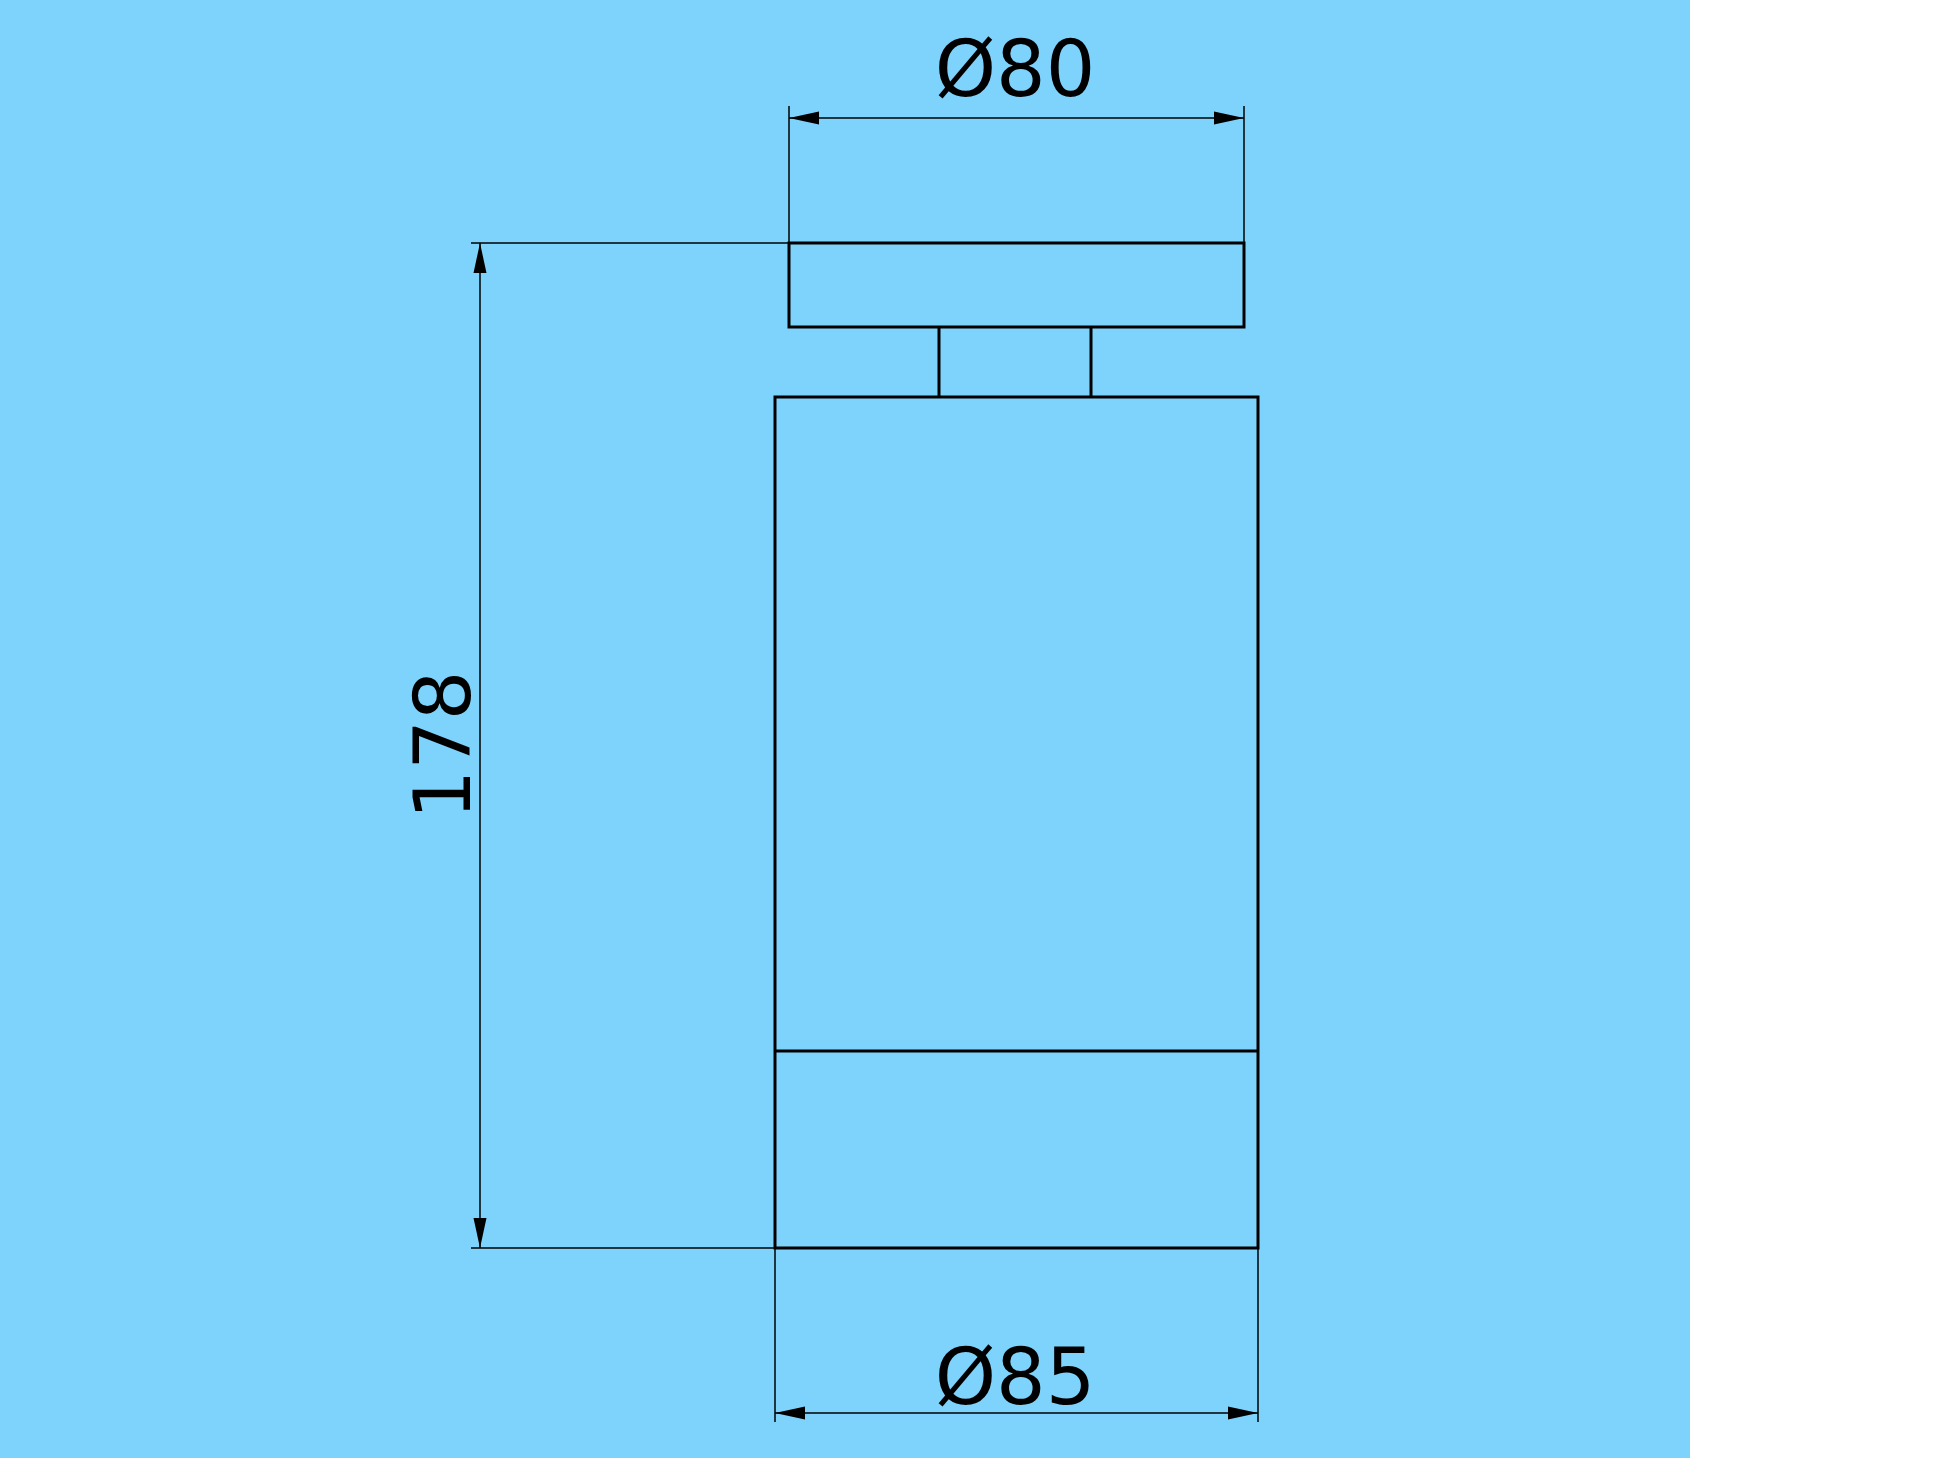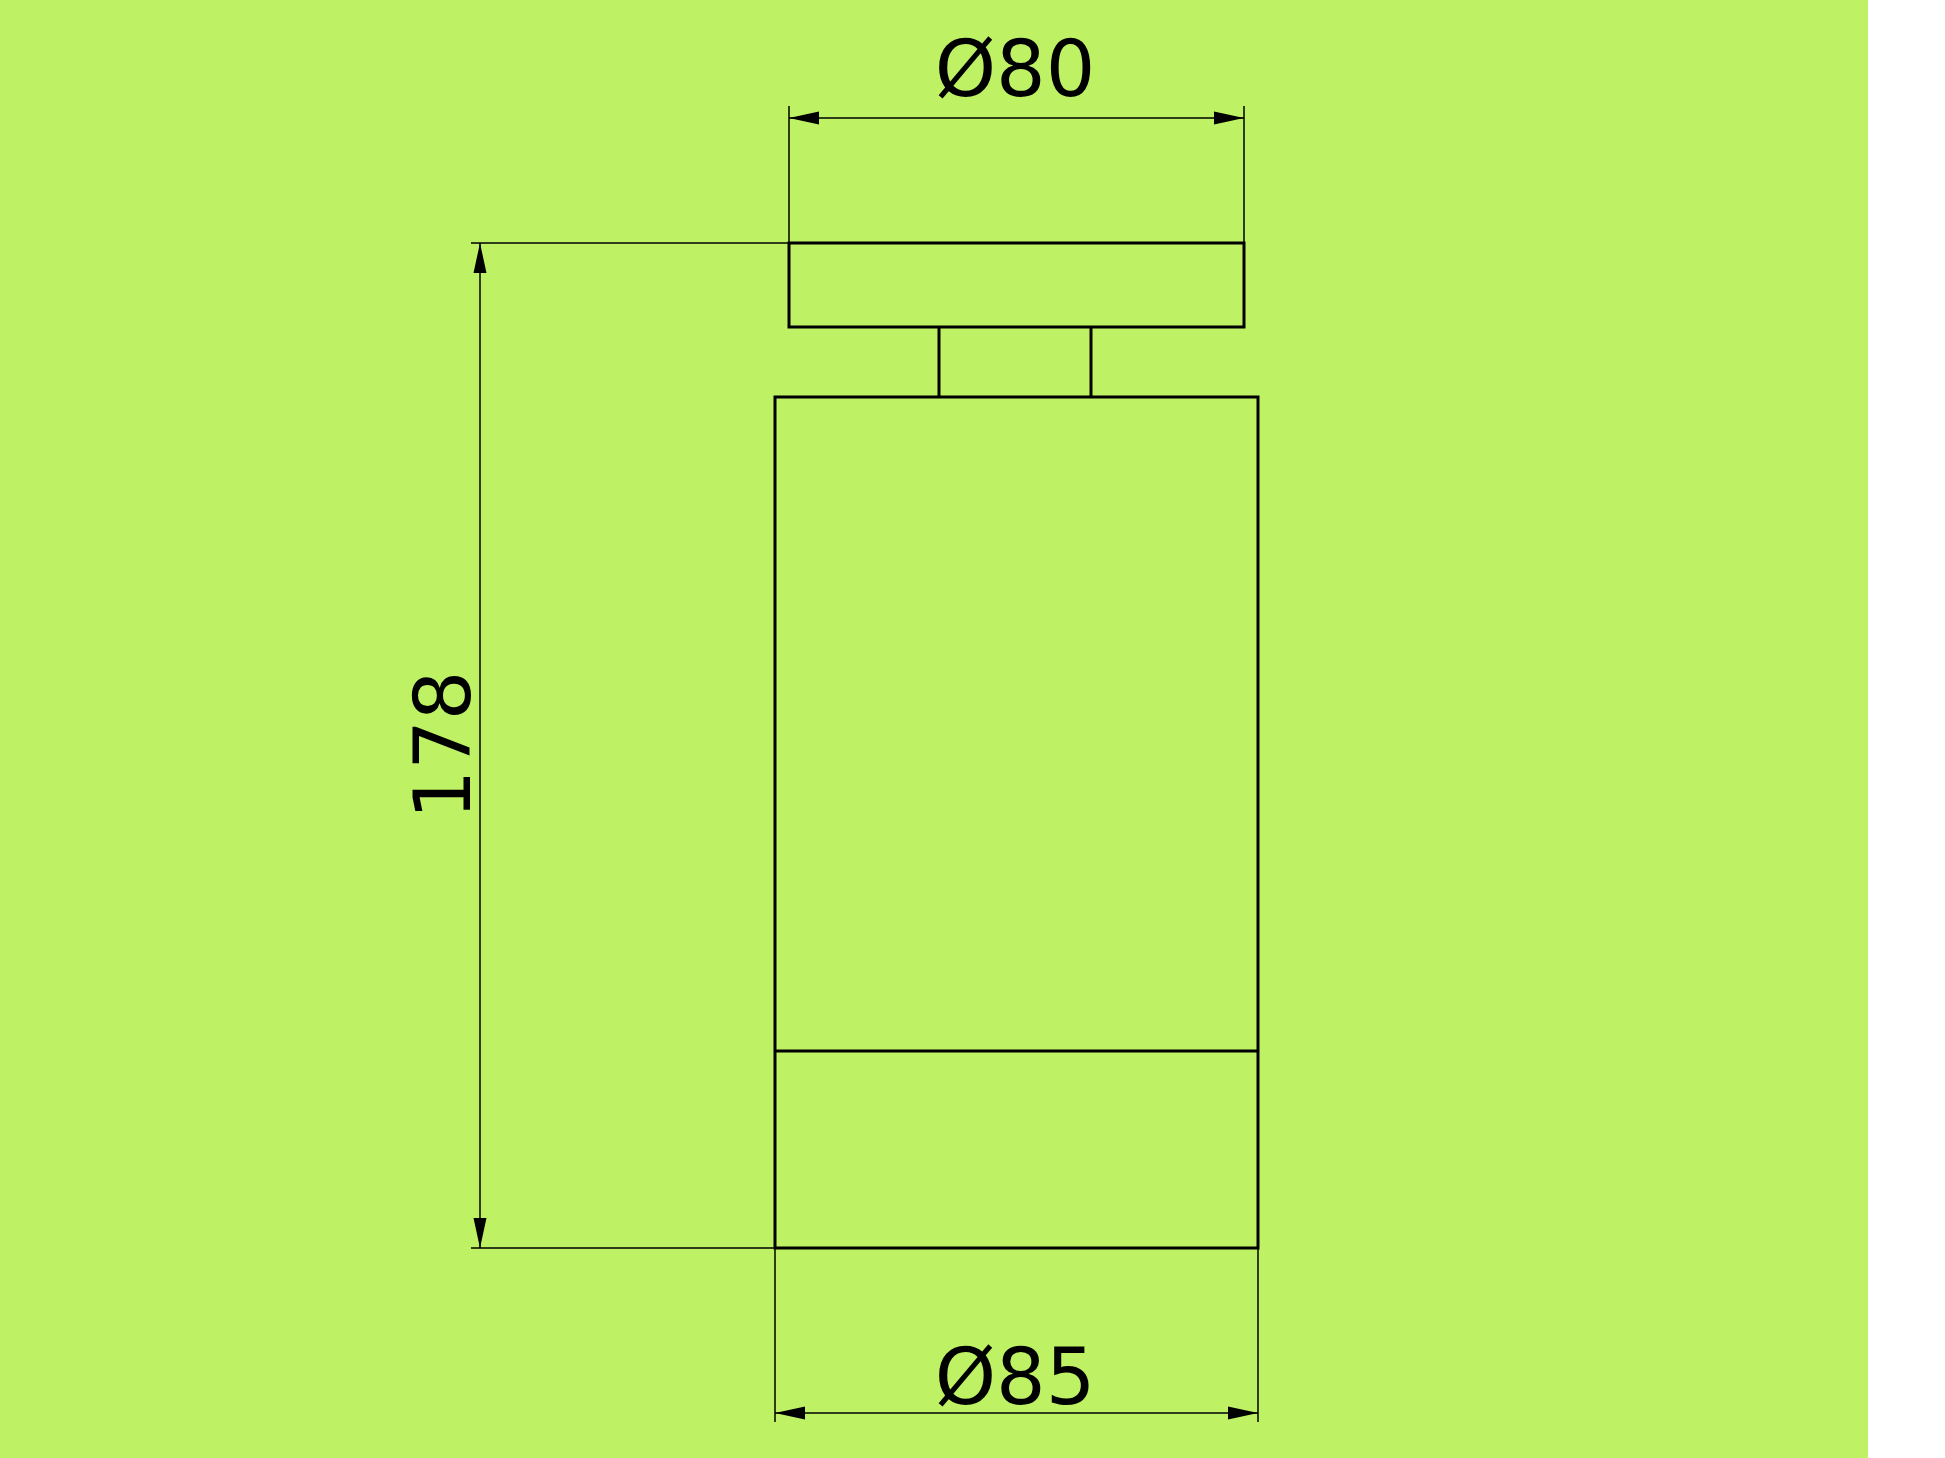--- a/index.html
+++ b/index.html
@@ -2,23 +2,23 @@
 <html><head>
 <meta charset="utf-8">
 <style>
   html, body {
     margin: 0;
     padding: 0;
     background: #ffffff;
   }
   .drawing-page {
     position: relative;
-    width: 1868px;
+    width: 1690px;
     height: 1458px;
-    background: #bef264;
+    background: #7dd3fc;
     overflow: hidden;
   }
   svg { display: block; }
   .object-line {
     fill: none;
     stroke: #000000;
     stroke-width: 3;
   }
   .dim-line {
     fill: none;

